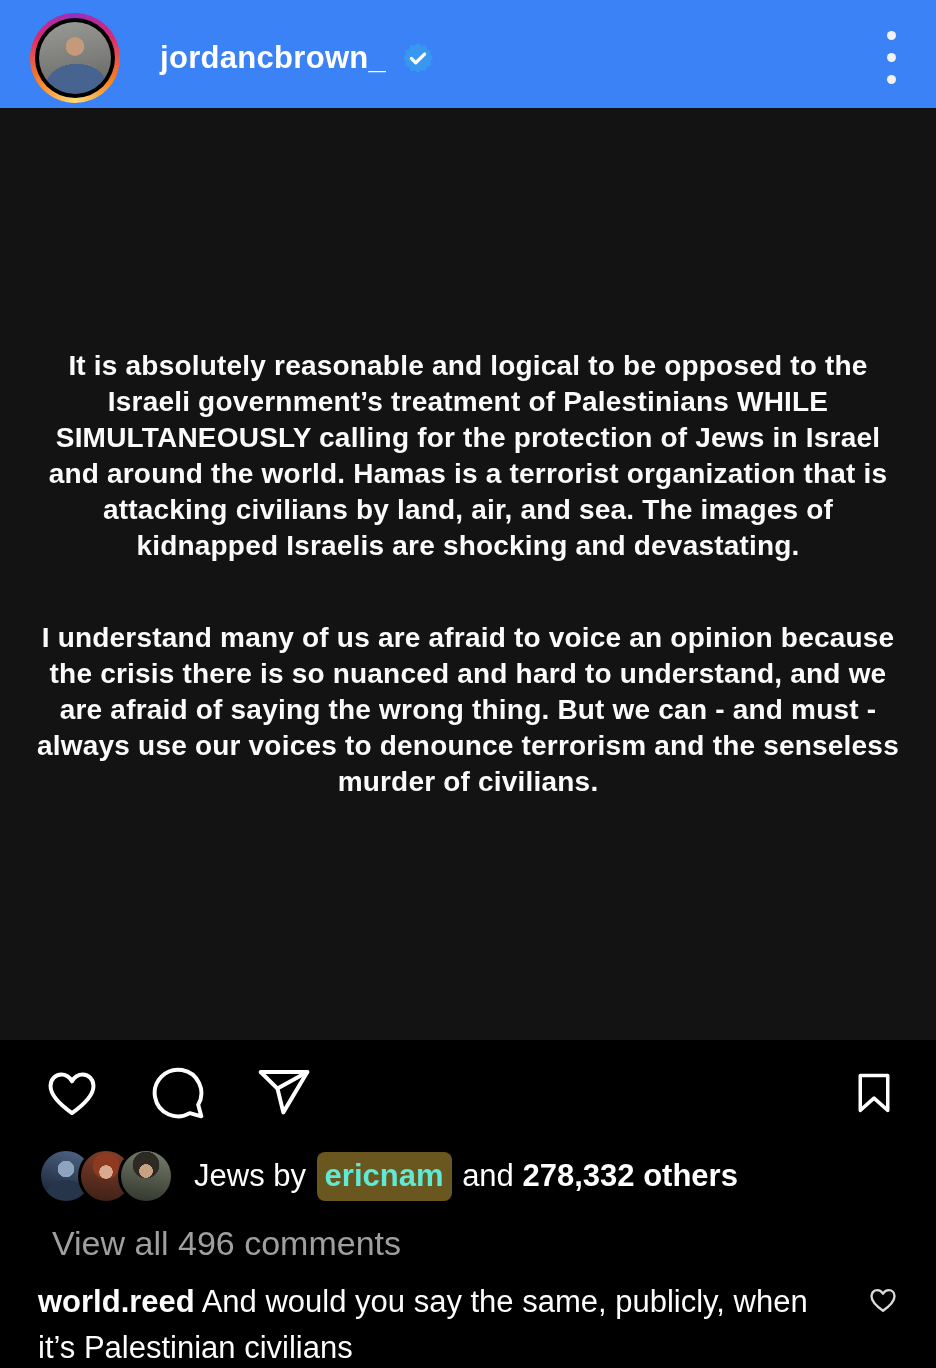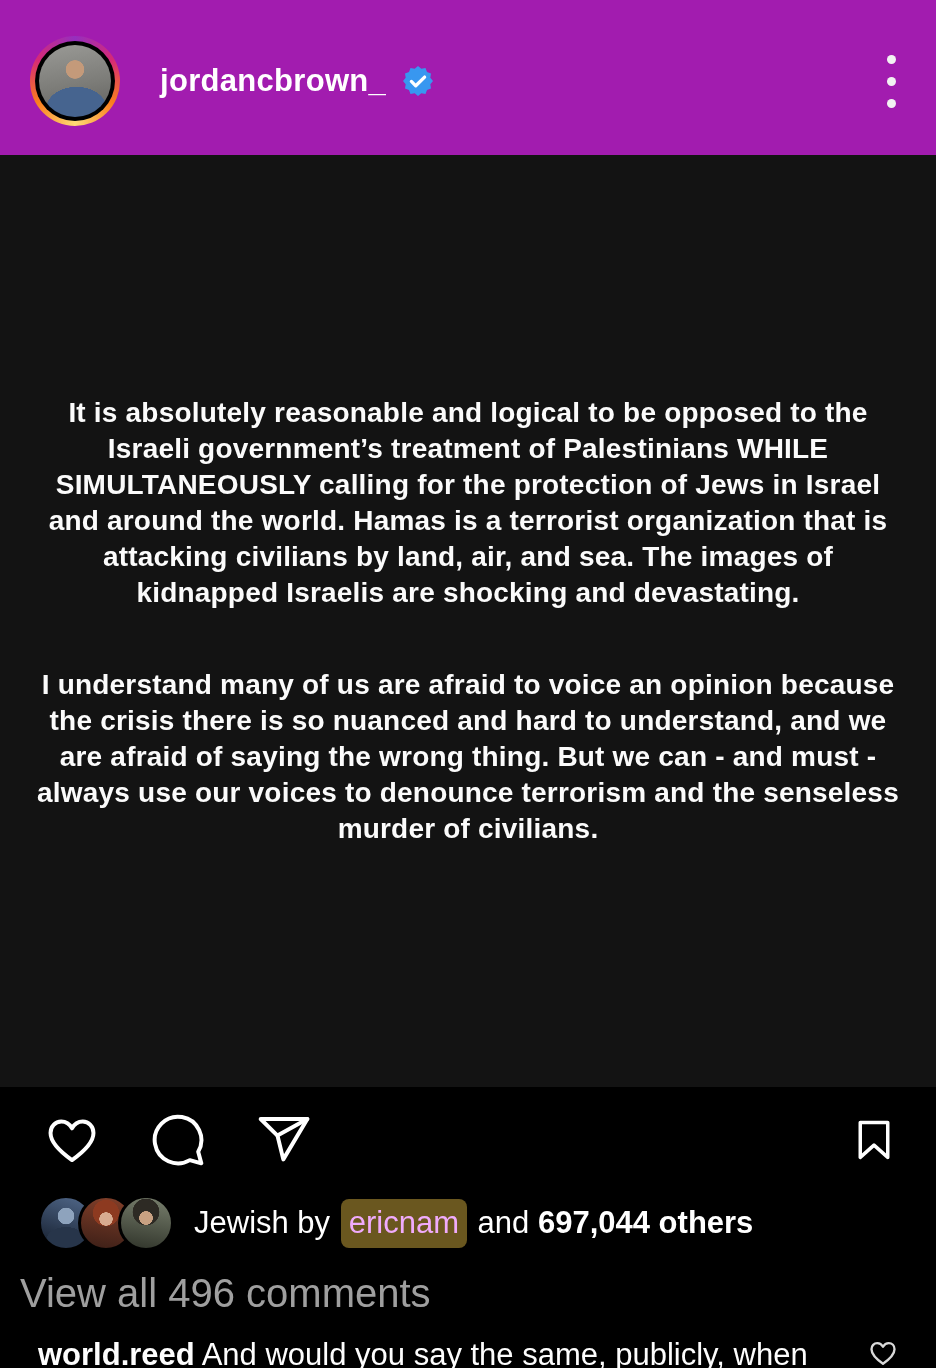--- a/index.html
+++ b/index.html
@@ -7,24 +7,24 @@
   body {
     width: 936px; height: 1368px;
     overflow: hidden;
     font-family: "Liberation Sans", sans-serif;
     color: #fff;
     position: relative;
   }
 
   
   .header {
-    height: 155px;
+    height: 108px;
     display: flex; align-items: center;
     padding: 7px 36px 0 30px;
-    background: #a21caf;
+    background: #3b82f6;
   }
   .story-ring {
     width: 90px; height: 90px; border-radius: 50%;
     background: conic-gradient(from 180deg, #feda75, #fa7e1e, #d62976, #962fbf, #d62976, #fa7e1e, #feda75);
     display: flex; align-items: center; justify-content: center;
     flex: 0 0 auto;
     cursor: pointer;
   }
   .story-ring .ring-gap {
     width: 80px; height: 80px; border-radius: 50%;
@@ -105,32 +105,32 @@
   .liker.l3 {
     background:
       radial-gradient(circle at 50% 40%, #c8a182 0 17%, rgba(0,0,0,0) 18%),
       radial-gradient(circle at 50% 28%, #2d2a24 0 30%, rgba(0,0,0,0) 31%),
       linear-gradient(190deg, #79806e, #30342a);
   }
   .liked-text { margin-left: 20px; font-size: 31px; color: #fff; }
   .liked-text .bold { font-weight: bold; }
   .hl-user {
     background: #6a571f;
-    color: #f0abfc;
-    font-weight: normal;
+    color: #5eead4;
+    font-weight: bold;
     border-radius: 8px;
     padding: 6px 8px 8px 8px;
     margin: 0 2px;
   }
 
   
   .view-comments {
     margin-top: 20px;
-    padding: 0 20px;
-    font-size: 40px;
+    padding: 0 52px;
+    font-size: 34px;
     color: #9f9f9f;
     cursor: pointer;
   }
   .comment-row {
     margin-top: 16px;
     padding: 0 38px;
     display: flex;
     align-items: flex-start;
   }
   .comment-body {
@@ -200,21 +200,21 @@
   </div>
 </div>
 
 <div class="liked-row">
   <div class="liker-avatars">
     <div class="liker l1"></div>
     <div class="liker l2"></div>
     <div class="liker l3"></div>
   </div>
   <div class="liked-text">
-    <span>Jewish by </span><span class="hl-user">ericnam</span><span> and </span><span class="bold">697,044 others</span>
+    <span>Jews by </span><span class="hl-user">ericnam</span><span> and </span><span class="bold">278,332 others</span>
   </div>
 </div>
 
 <div class="view-comments">View all 496 comments</div>
 
 <div class="comment-row">
   <div class="comment-body">
     <span class="c-user">world.reed</span><span> And would you say the same, publicly, when it’s Palestinian civilians</span>
   </div>
   <div class="comment-like">

